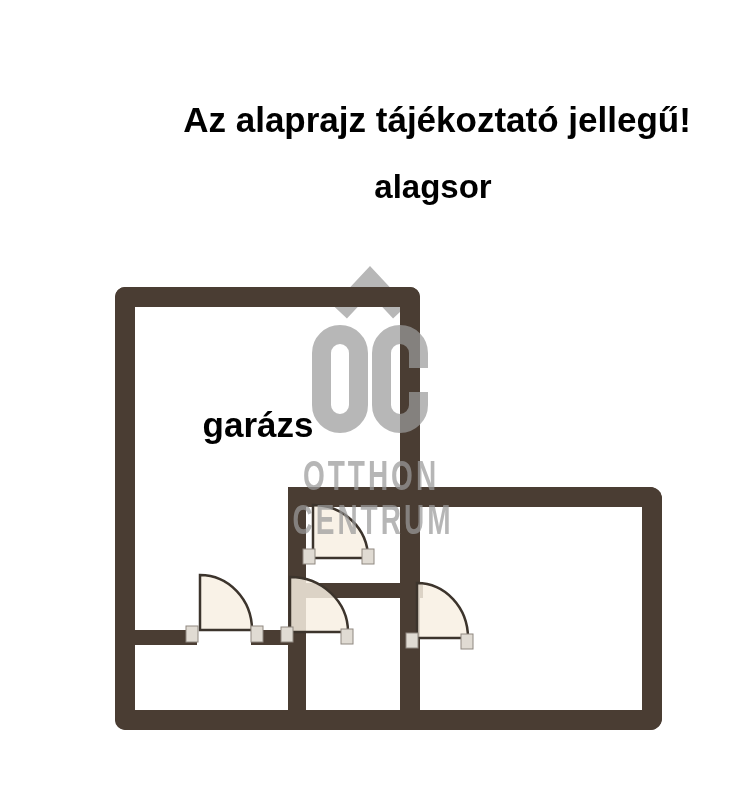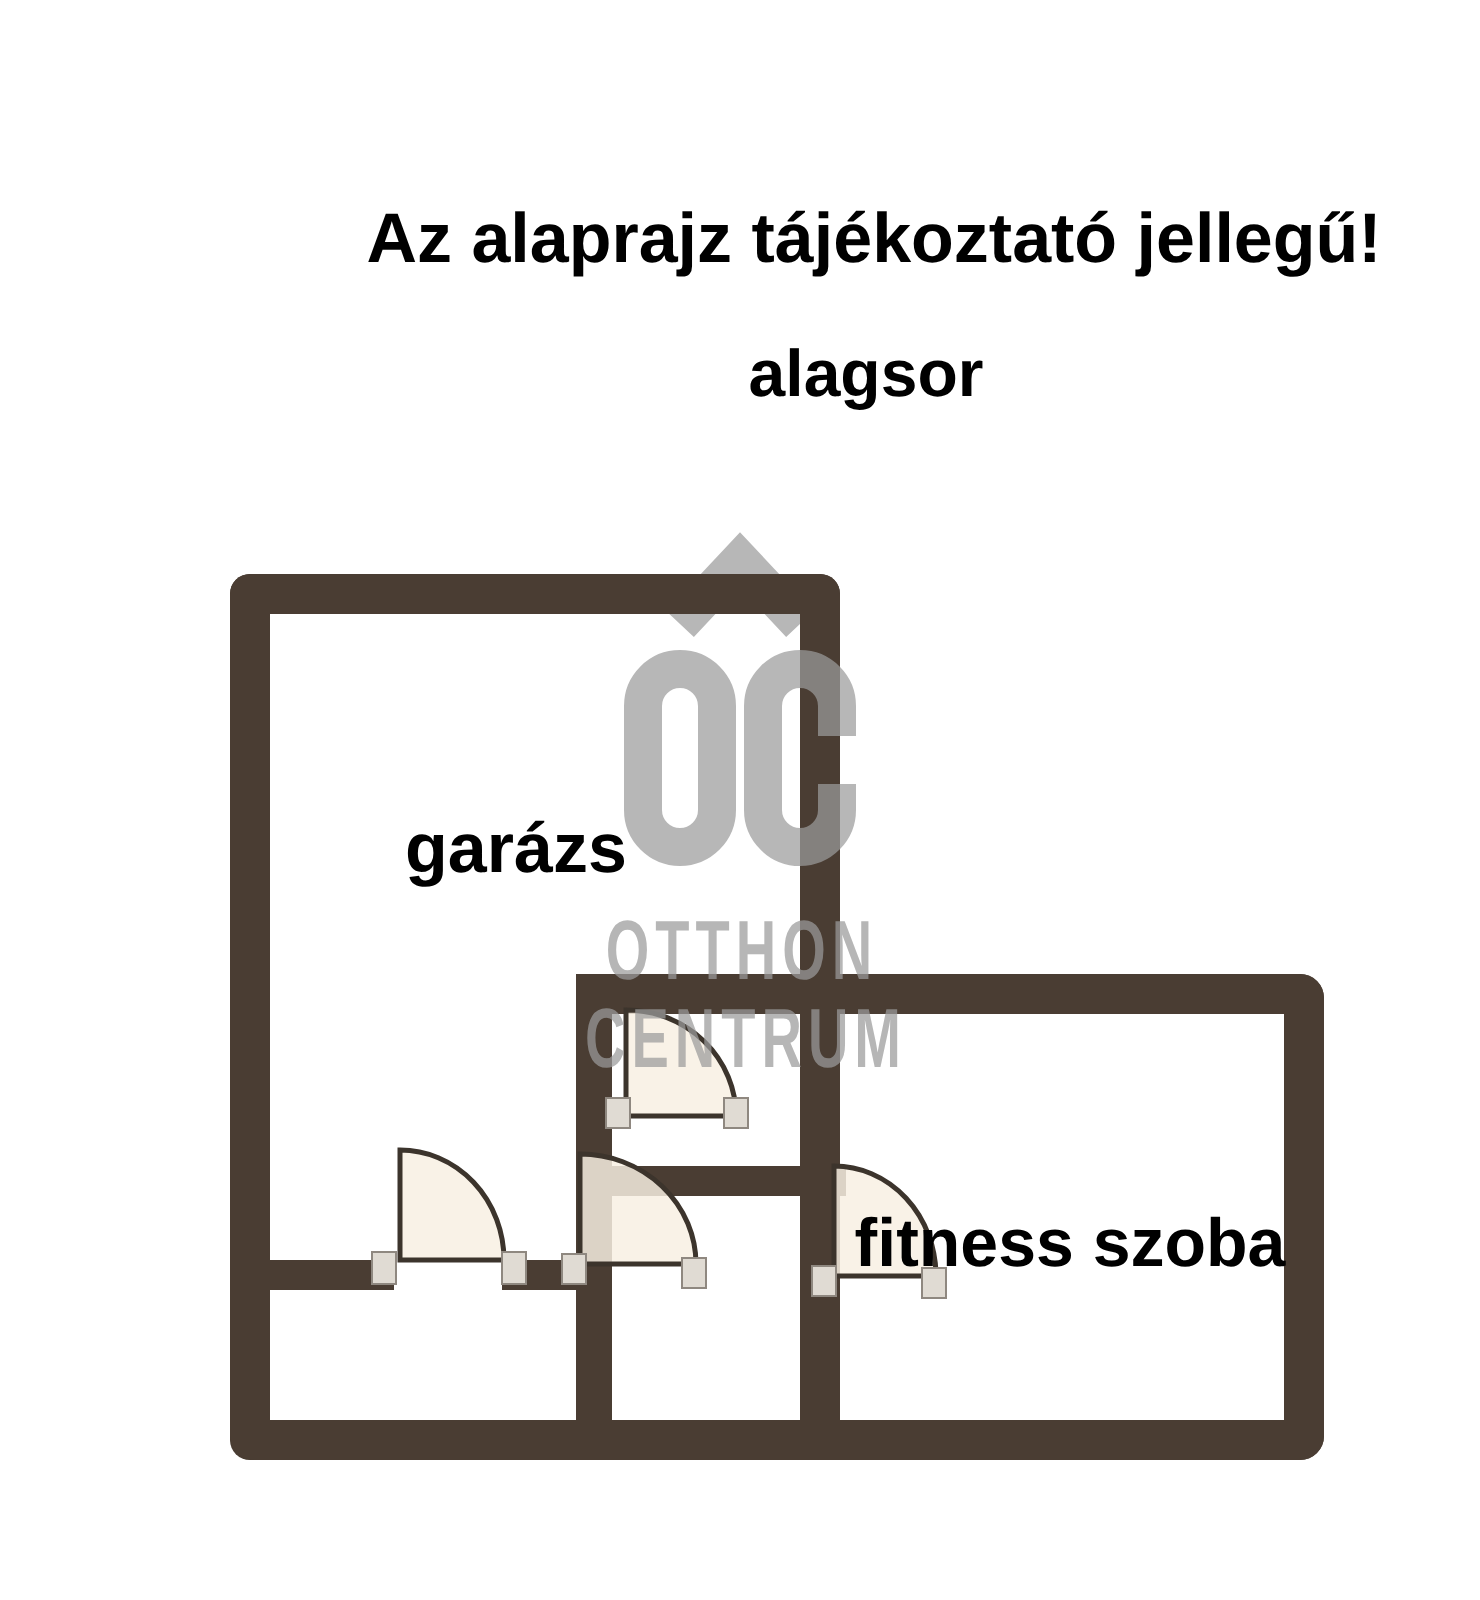--- a/index.html
+++ b/index.html
@@ -92,15 +92,14 @@
     <g aria-label="OC">
       <rect class="wm-ring" x="321.5" y="334.5" width="37" height="89" rx="18.5" ry="18.5" stroke-width="19"></rect>
       <path class="wm-ring" stroke-width="19" d="M418.5,368 V353 A18.5,18.5 0 0 0 381.5,353 V405 A18.5,18.5 0 0 0 418.5,405 V392"></path>
     </g>
   </svg>
 
   <div class="wm-text" style="left:371px;top:452px;">OTTHON</div>
   <div class="wm-text" style="left:373px;top:496px;">CENTRUM</div>
 
   <div class="label roomlabel" style="left:258px;top:405px;">garázs</div>
-  <div class="label roomlabel" style="left:535px;top:603px;font-size:34px;">fitness szoba</div>
 
 </div>
 
 </body></html>

